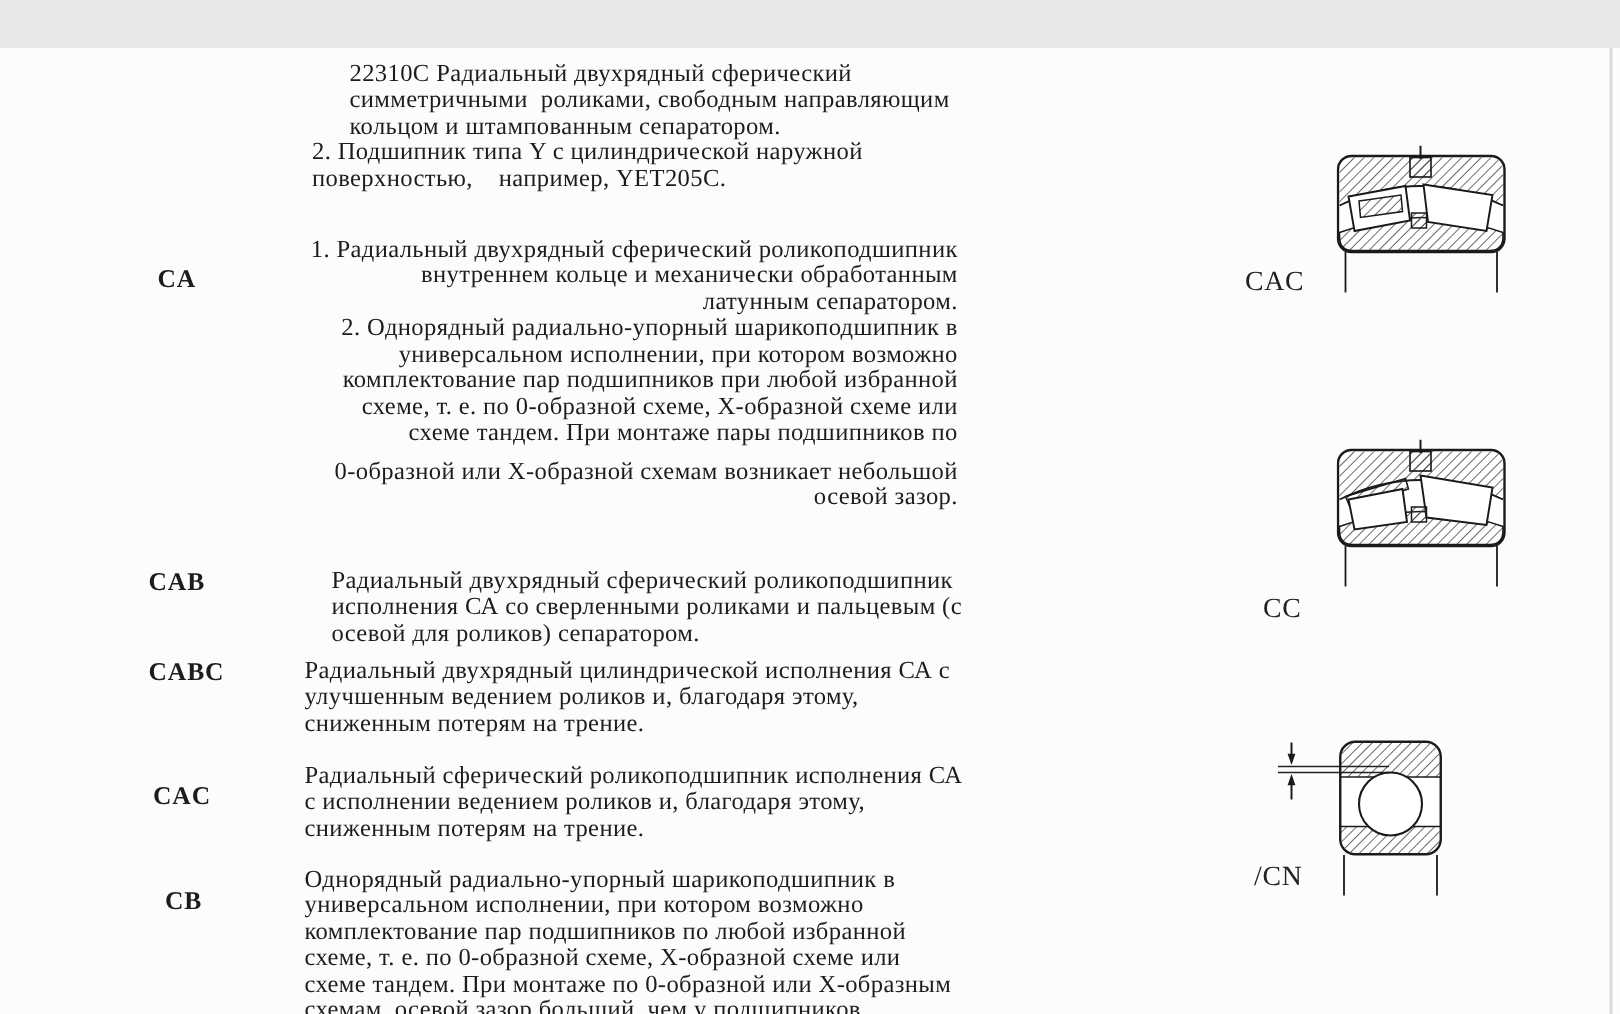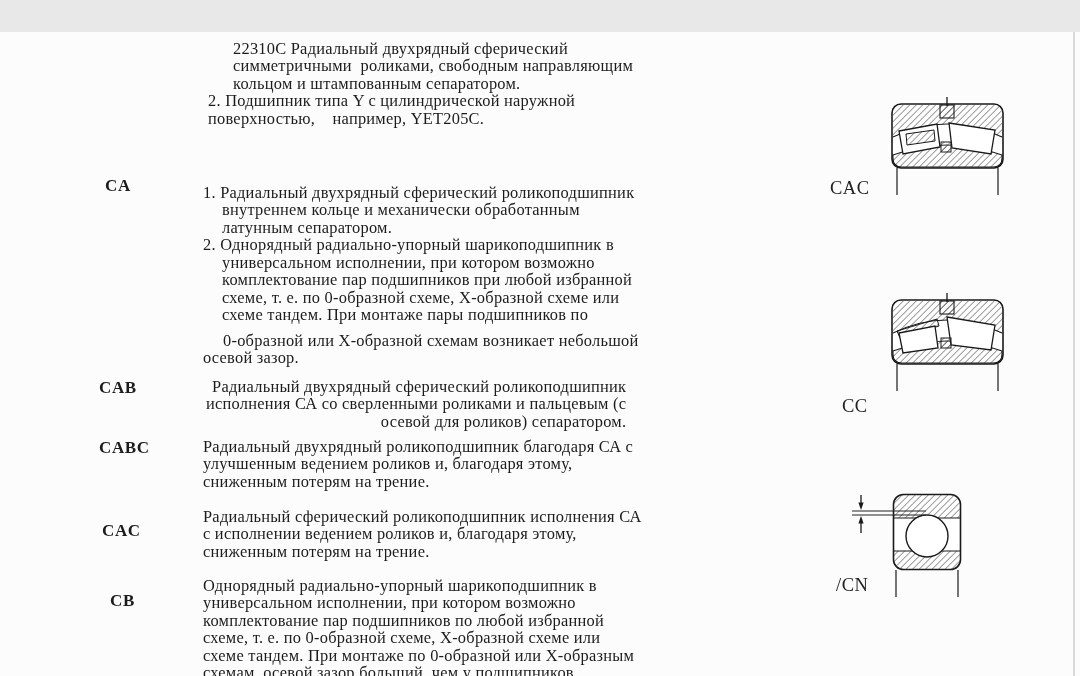--- a/index.html
+++ b/index.html
@@ -69,41 +69,41 @@
     <span class="ln">2. Подшипник типа Y с цилиндрической наружной</span>
     <span class="ln">поверхностью,    например, YET205C.</span>
   </div>
 
   <div class="code" style="left:105px;top:144px;">CA</div>
   <div class="code" style="left:99px;top:346px;">CAB</div>
   <div class="code" style="left:99px;top:406px;text-align:right;">CABC</div>
   <div class="code" style="left:102px;top:489px;">CAC</div>
   <div class="code" style="left:110px;top:559px;">CB</div>
 
-  <div class="tblock" style="left:203px;top:152px;">
+  <div class="tblock" style="left:203px;top:125px;text-align:right;">
     <span class="ln">1. Радиальный двухрядный сферический роликоподшипник</span>
     <span class="ln ind19">внутреннем кольце и механически обработанным</span>
     <span class="ln ind19">латунным сепаратором.</span>
     <span class="ln">2. Однорядный радиально-упорный шарикоподшипник в</span>
     <span class="ln ind19">универсальном исполнении, при котором возможно</span>
     <span class="ln ind19">комплектование пар подшипников при любой избранной</span>
     <span class="ln ind19">схеме, т. е. по 0-образной схеме, Х-образной схеме или</span>
     <span class="ln ind19">схеме тандем. При монтаже пары подшипников по</span>
     <span class="ln ind20 gap8">0-образной или Х-образной схемам возникает небольшой</span>
     <span class="ln">осевой зазор.</span>
   </div>
 
-  <div class="tblock" style="left:206px;top:346px;text-align:right;">
+  <div class="tblock" style="left:221px;top:346px;">
     <span class="ln">Радиальный двухрядный сферический роликоподшипник</span>
     <span class="ln">исполнения СА со сверленными роликами и пальцевым (с</span>
     <span class="ln">осевой для роликов) сепаратором.</span>
   </div>
 
   <div class="tblock" style="left:203px;top:406px;">
-    <span class="ln">Радиальный двухрядный роликоподшипник благодаря СА с</span>
+    <span class="ln">Радиальный двухрядный цилиндрической исполнения СА с</span>
     <span class="ln">улучшенным ведением роликов и, благодаря этому,</span>
     <span class="ln">сниженным потерям на трение.</span>
   </div>
 
   <div class="tblock" style="left:203px;top:476px;">
     <span class="ln">Радиальный сферический роликоподшипник исполнения СА</span>
     <span class="ln">с исполнении ведением роликов и, благодаря этому,</span>
     <span class="ln">сниженным потерям на трение.</span>
   </div>
 

